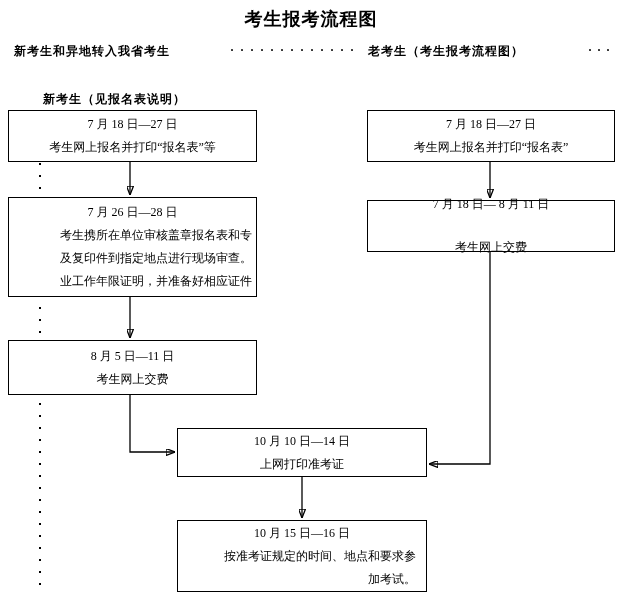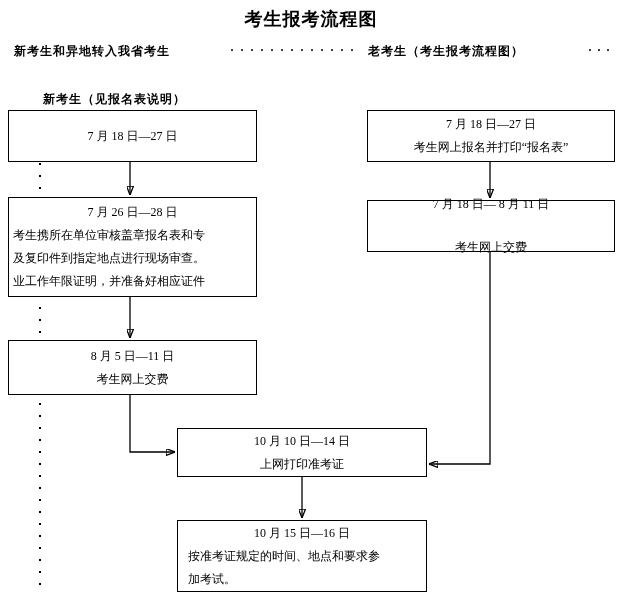--- a/index.html
+++ b/index.html
@@ -26,21 +26,21 @@
   .hdr-sub{left:43px;top:76px;margin-top:15px;}
   .fbox{
     position:absolute;z-index:1;
     border:1px solid #000;background:#ffffff;
     box-sizing:border-box;
     display:flex;flex-direction:column;justify-content:center;
     font-size:12px;line-height:23px;
   }
   .fbox .date{text-align:center;}
   .fbox .c{text-align:center;}
-  .fbox .l{text-align:left;padding:0 4px;}
+  .fbox .l{text-align:right;padding:0 4px;}
   .box-l1{left:8px;top:110px;width:249px;height:52px;}
   .box-l2{left:8px;top:197px;width:249px;height:100px;}
   .box-l3{left:8px;top:340px;width:249px;height:55px;}
   .box-r1{left:367px;top:110px;width:248px;height:52px;}
   .box-r2{left:367px;top:200px;width:248px;height:52px;gap:20px;}
   .box-c1{left:177px;top:428px;width:250px;height:49px;}
   .box-c2{left:177px;top:520px;width:250px;height:72px;}
   .box-c2 .l{padding:0 10px;}
 </style>
 </head>
@@ -66,20 +66,21 @@
   <div class="page-title">考生报考流程图</div>
 
   <div class="hdr hdr-left">新考生和异地转入我省考生</div>
   <div class="hdr hdr-mid-dots">·············</div>
   <div class="hdr hdr-right">老考生（考生报考流程图）</div>
   <div class="hdr hdr-end-dots">···</div>
   <div class="hdr hdr-sub">新考生（见报名表说明）</div>
 
   <div class="fbox box-l1">
     <div class="date">7 月 18 日—27 日</div>
+    <div class="c">考生网上报名并打印“报名表”等</div>
   </div>
 
   <div class="fbox box-l2">
     <div class="date">7 月 26 日—28 日</div>
     <div class="l">考生携所在单位审核盖章报名表和专</div>
     <div class="l">及复印件到指定地点进行现场审查。</div>
     <div class="l">业工作年限证明，并准备好相应证件</div>
   </div>
 
   <div class="fbox box-l3">

